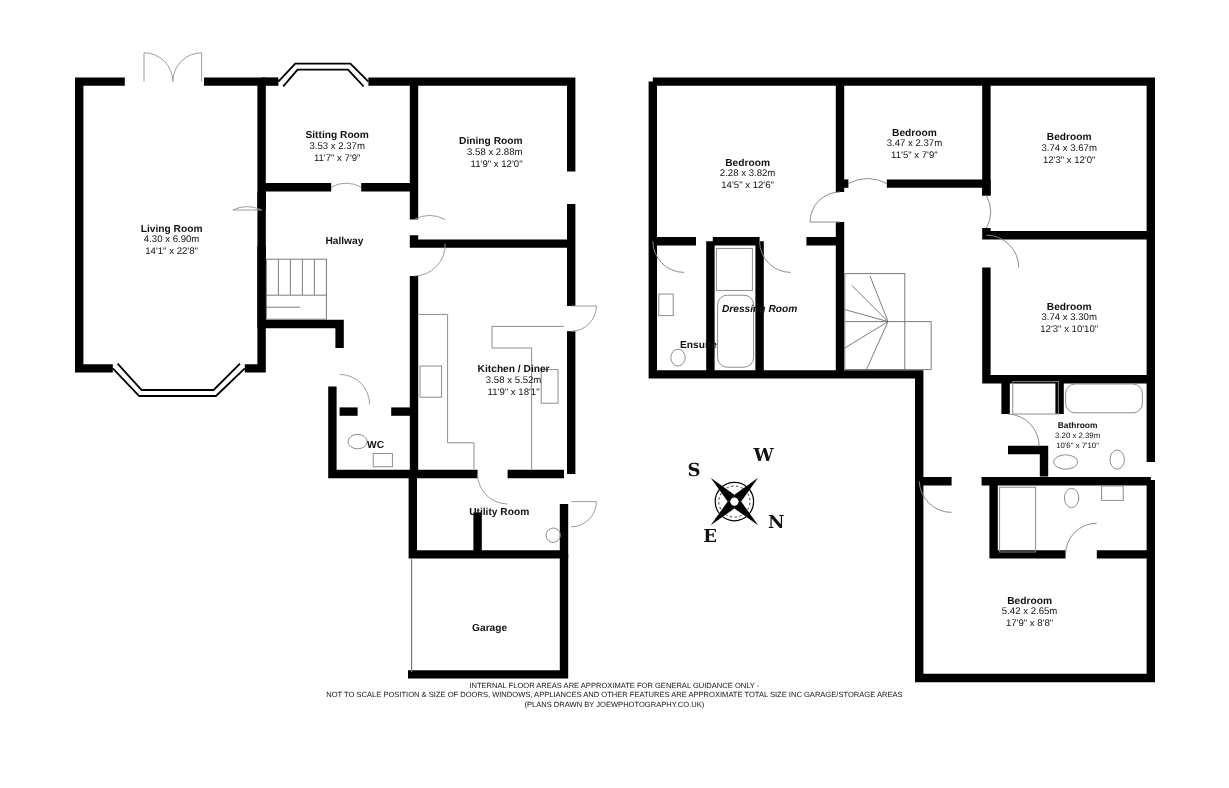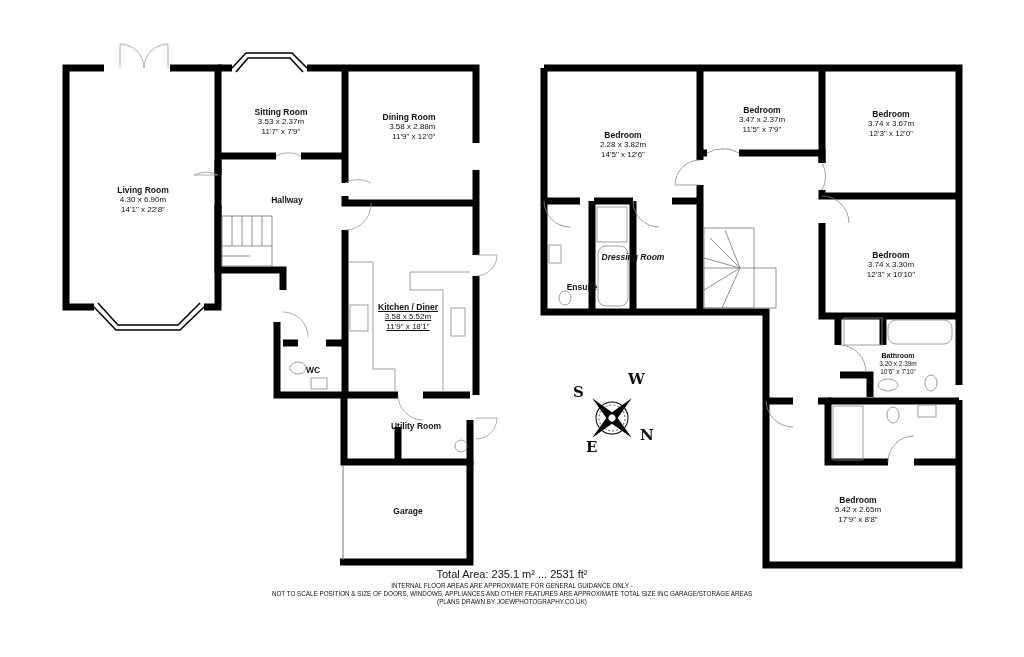--- a/index.html
+++ b/index.html
@@ -181,32 +181,32 @@
   <span class="d">11'7" x 7'9"</span>
 </div>
 <div class="lbl" style="left:409px;top:112px;text-align:right;">
   <span class="nm">Dining Room</span>
   <span class="d">3.58 x 2.88m</span>
   <span class="d">11'9" x 12'0"</span>
 </div>
 <div class="lbl" style="left:287px;top:195px;text-align:center;">
   <span class="nm">Hallway</span>
 </div>
-<div class="lbl" style="left:408px;top:302px;text-decoration:underline;">
+<div class="lbl" style="left:428px;top:302px;">
   <span class="nm">Kitchen / Diner</span>
   <span class="d">3.58 x 5.52m</span>
   <span class="d">11'9" x 18'1"</span>
 </div>
 <div class="lbl" style="left:313px;top:365px;">
   <span class="nm">WC</span>
 </div>
 <div class="lbl" style="left:416px;top:421px;">
   <span class="nm">Utility Room</span>
 </div>
-<div class="lbl" style="left:408px;top:506px;">
+<div class="lbl" style="left:408px;top:518px;">
   <span class="nm">Garage</span>
 </div>
 
 <div class="lbl" style="left:623px;top:130px;">
   <span class="nm">Bedroom</span>
   <span class="d">2.28 x 3.82m</span>
   <span class="d">14'5" x 12'6"</span>
 </div>
 <div class="lbl" style="left:762px;top:105px;">
   <span class="nm">Bedroom</span>
@@ -234,17 +234,16 @@
   <span class="d">3.20 x 2.39m</span>
   <span class="d">10'6" x 7'10"</span>
 </div>
 <div class="lbl" style="left:858px;top:495px;">
   <span class="nm">Bedroom</span>
   <span class="d">5.42 x 2.65m</span>
   <span class="d">17'9" x 8'8"</span>
 </div>
 
 <div id="footer">
-  <span class="total">Total Area: 235.1 m² ... 2531 ft²</span>
   <span class="note">INTERNAL FLOOR AREAS ARE APPROXIMATE FOR GENERAL GUIDANCE ONLY -</span>
   <span class="note">NOT TO SCALE POSITION &amp; SIZE OF DOORS, WINDOWS, APPLIANCES AND OTHER FEATURES ARE APPROXIMATE TOTAL SIZE INC GARAGE/STORAGE AREAS</span>
   <span class="note">(PLANS DRAWN BY JOEWPHOTOGRAPHY.CO.UK)</span>
 </div>
 
 </body></html>

